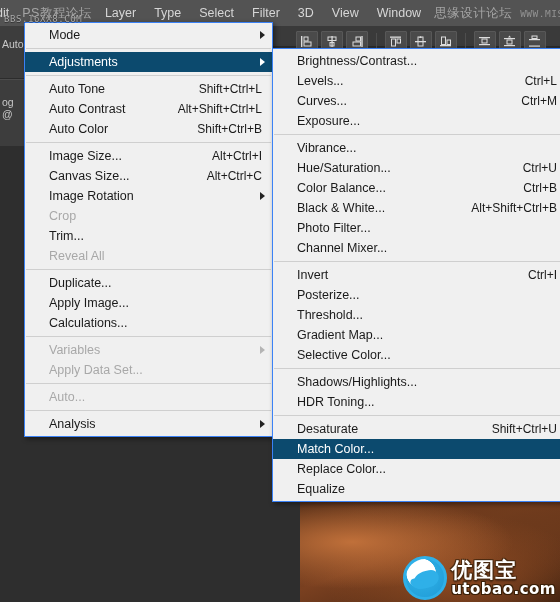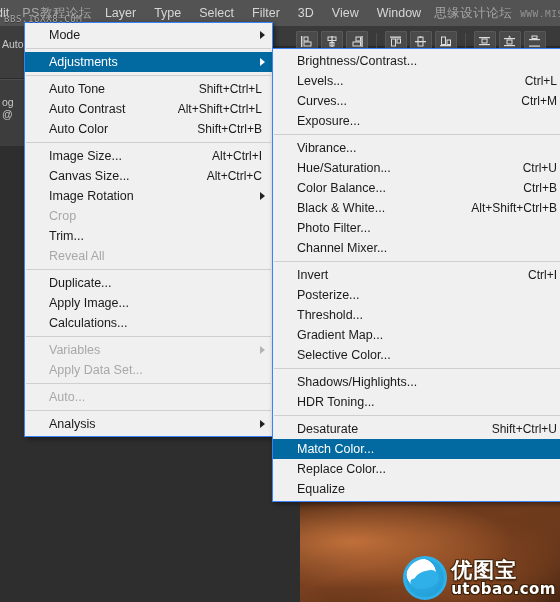--- a/index.html
+++ b/index.html
@@ -172,21 +172,21 @@
     margin-top: -4px;
     width: 0; height: 0;
     border-left: 5px solid #222;
     border-top: 4px solid transparent;
     border-bottom: 4px solid transparent;
   }
   .row.disabled { color: #a8a8a8; }
   .row.disabled .arrow { border-left-color: #b4b4b4; }
 
   .row.selected {
-    background: #0369a1;
+    background: #0c4a6e;
     color: #ffffff;
   }
   .row.selected .arrow { border-left-color: #ffffff; }
 
   .sep-row {
     height: 7px;
     display: flex;
     align-items: center;
     padding: 0 1px;
   }

